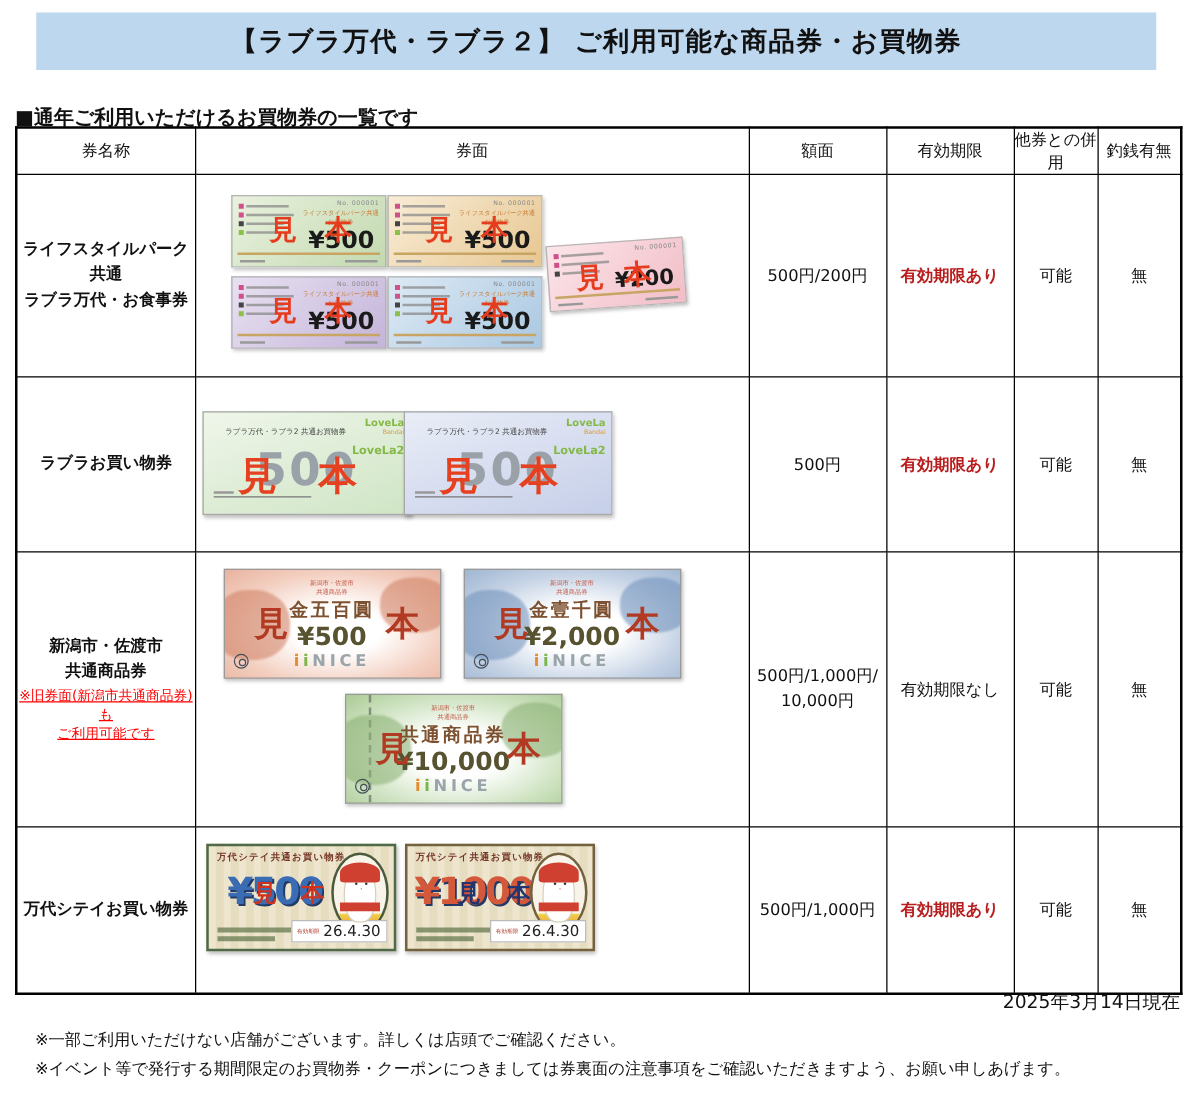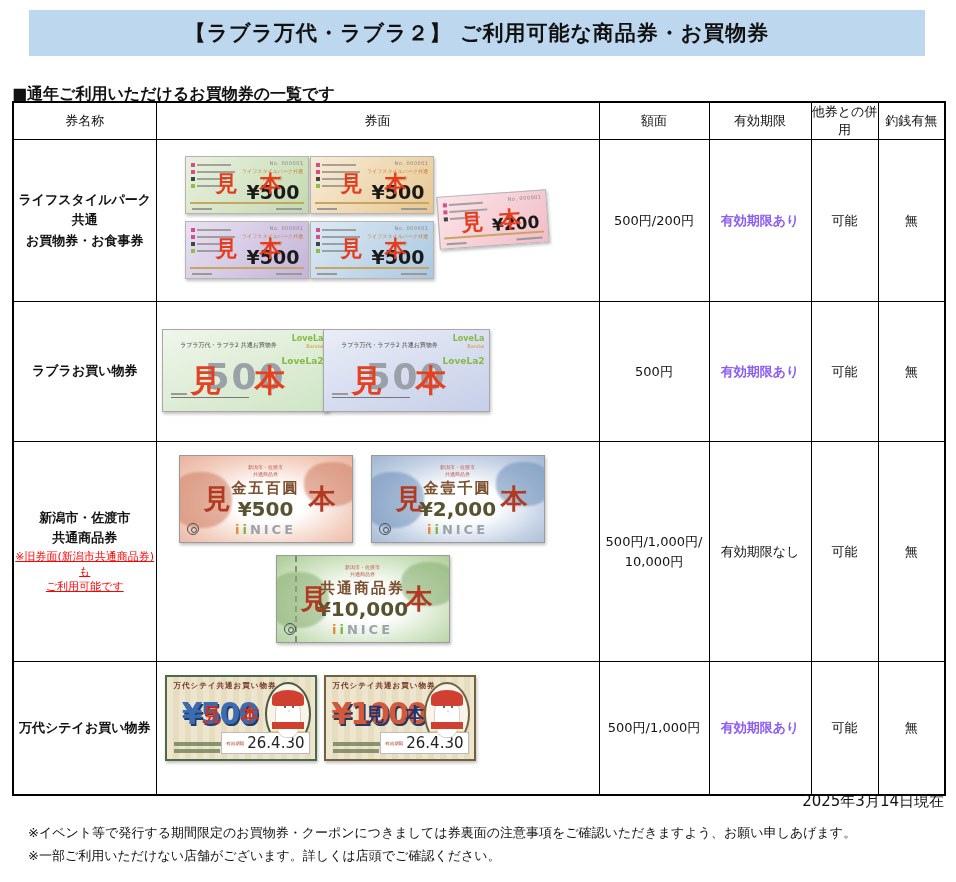--- a/index.html
+++ b/index.html
@@ -17,21 +17,21 @@
   
   table.main { position:absolute; left:12px; top:101px; width:932px;
     border-collapse:collapse; table-layout:fixed; border:2px solid #000; }
   .main th, .main td { border:1px solid #000; text-align:center; vertical-align:middle;
     font-size:13px; padding:0; }
   .main thead th { height:26px; font-weight:normal; }
   .th-small { font-size:10.5px; }
   .th-med   { font-size:12.5px; }
   .name-cell { font-weight:bold; line-height:1.55; }
   .name-cell .note { display:block; font-weight:normal; font-size:11px; color:#ff0000; line-height:1.35; margin-top:2px;text-decoration:underline; }
-  .red-text { color:#8b5cf6; font-weight:bold; }
+  .red-text { color:#b91c1c; font-weight:bold; }
   .face-cell { position:relative; padding:0; }
   .denom-2l { line-height:1.5; }
 
   
   .tk { position:absolute; box-shadow:1px 2px 3px rgba(0,0,0,.25); }
 
   
   .tkA { width:124px; height:58px; border:1px solid #b5b5b5; }
   .tkA.g  { background:linear-gradient(135deg,#e9f1de,#c3d9b0); }
   .tkA.o  { background:linear-gradient(135deg,#f8ecd6,#e7c792); }
@@ -126,21 +126,21 @@
     background:#d04030; border-radius:50% 50% 12% 12%; z-index:-1; }
   .tkD .cat-eyes { position:absolute; left:8px; top:13px; width:2px; height:2px; background:#333;
     border-radius:50%; box-shadow:8px 0 0 #333, 4px 4px 0 -0.5px #d04030; }
   .tkD .band { position:absolute; left:5px; right:5px; bottom:15px; height:7px; background:#d04030; z-index:2; }
   .tkD .fb1, .tkD .fb2 { position:absolute; left:7px; height:4px; background:#657a50; opacity:.75; }
   .tkD .fb1 { bottom:13px; width:62px; }
   .tkD .fb2 { bottom:6px; width:46px; }
   .tkD .exp { position:absolute; right:5px; bottom:5px; background:#fff; border:1px solid #bbb;
     padding:1px 4px; display:flex; align-items:center; gap:3px; }
   .tkD .exp .lab { font-size:4.5px; color:#b03a2a; }
-  .tkD .exp .dat { font-size:15px; color:#222; }
+  .tkD .exp .dat { font-size:12px; color:#222; }
 
   
   .date-note { position:absolute; left:12px; top:792px; width:932px; text-align:right; font-size:15px; }
   .footnotes { position:absolute; left:28px; top:821px; font-size:13px; line-height:1.8; }
 </style>
 </head>
 <body>
 
 <div class="banner">
   <span>【ラブラ万代・ラブラ２】 ご利用可能な商品券・お買物券</span>
@@ -165,21 +165,21 @@
       <th>有効期限</th>
       <th class="th-small">他券との併用</th>
       <th class="th-med">釣銭有無</th>
     </tr>
   </thead>
   <tbody>
 
     <tr>
       <td class="name-cell" style="height:162px">
         <span>ライフスタイルパーク共通</span><br>
-        <span>お買物券・お食事券</span>
+        <span>ラブラ万代・お食事券</span>
       </td>
       <td class="face-cell">
         <div class="tk tkA g" style="left:28px;top:16px">
           <div class="logos">
             <div class="logo-row">
                 <span class="logo-sq" style="background:#d0508c"></span>
                 <span class="logo-line" style="width:34px"></span>
               </div>
             <div class="logo-row">
                 <span class="logo-sq" style="background:#d0508c"></span>
@@ -445,15 +445,15 @@
       <td>可能</td>
       <td>無</td>
     </tr>
 
   </tbody>
 </table>
 
 <div class="date-note">2025年3月14日現在</div>
 
 <div class="footnotes">
+  <div>※一部ご利用いただけない店舗がございます。詳しくは店頭でご確認ください。</div>
   <div>※イベント等で発行する期間限定のお買物券・クーポンにつきましては券裏面の注意事項をご確認いただきますよう、お願い申しあげます。</div>
-  <div>※一部ご利用いただけない店舗がございます。詳しくは店頭でご確認ください。</div>
 </div>
 
 </body></html>

